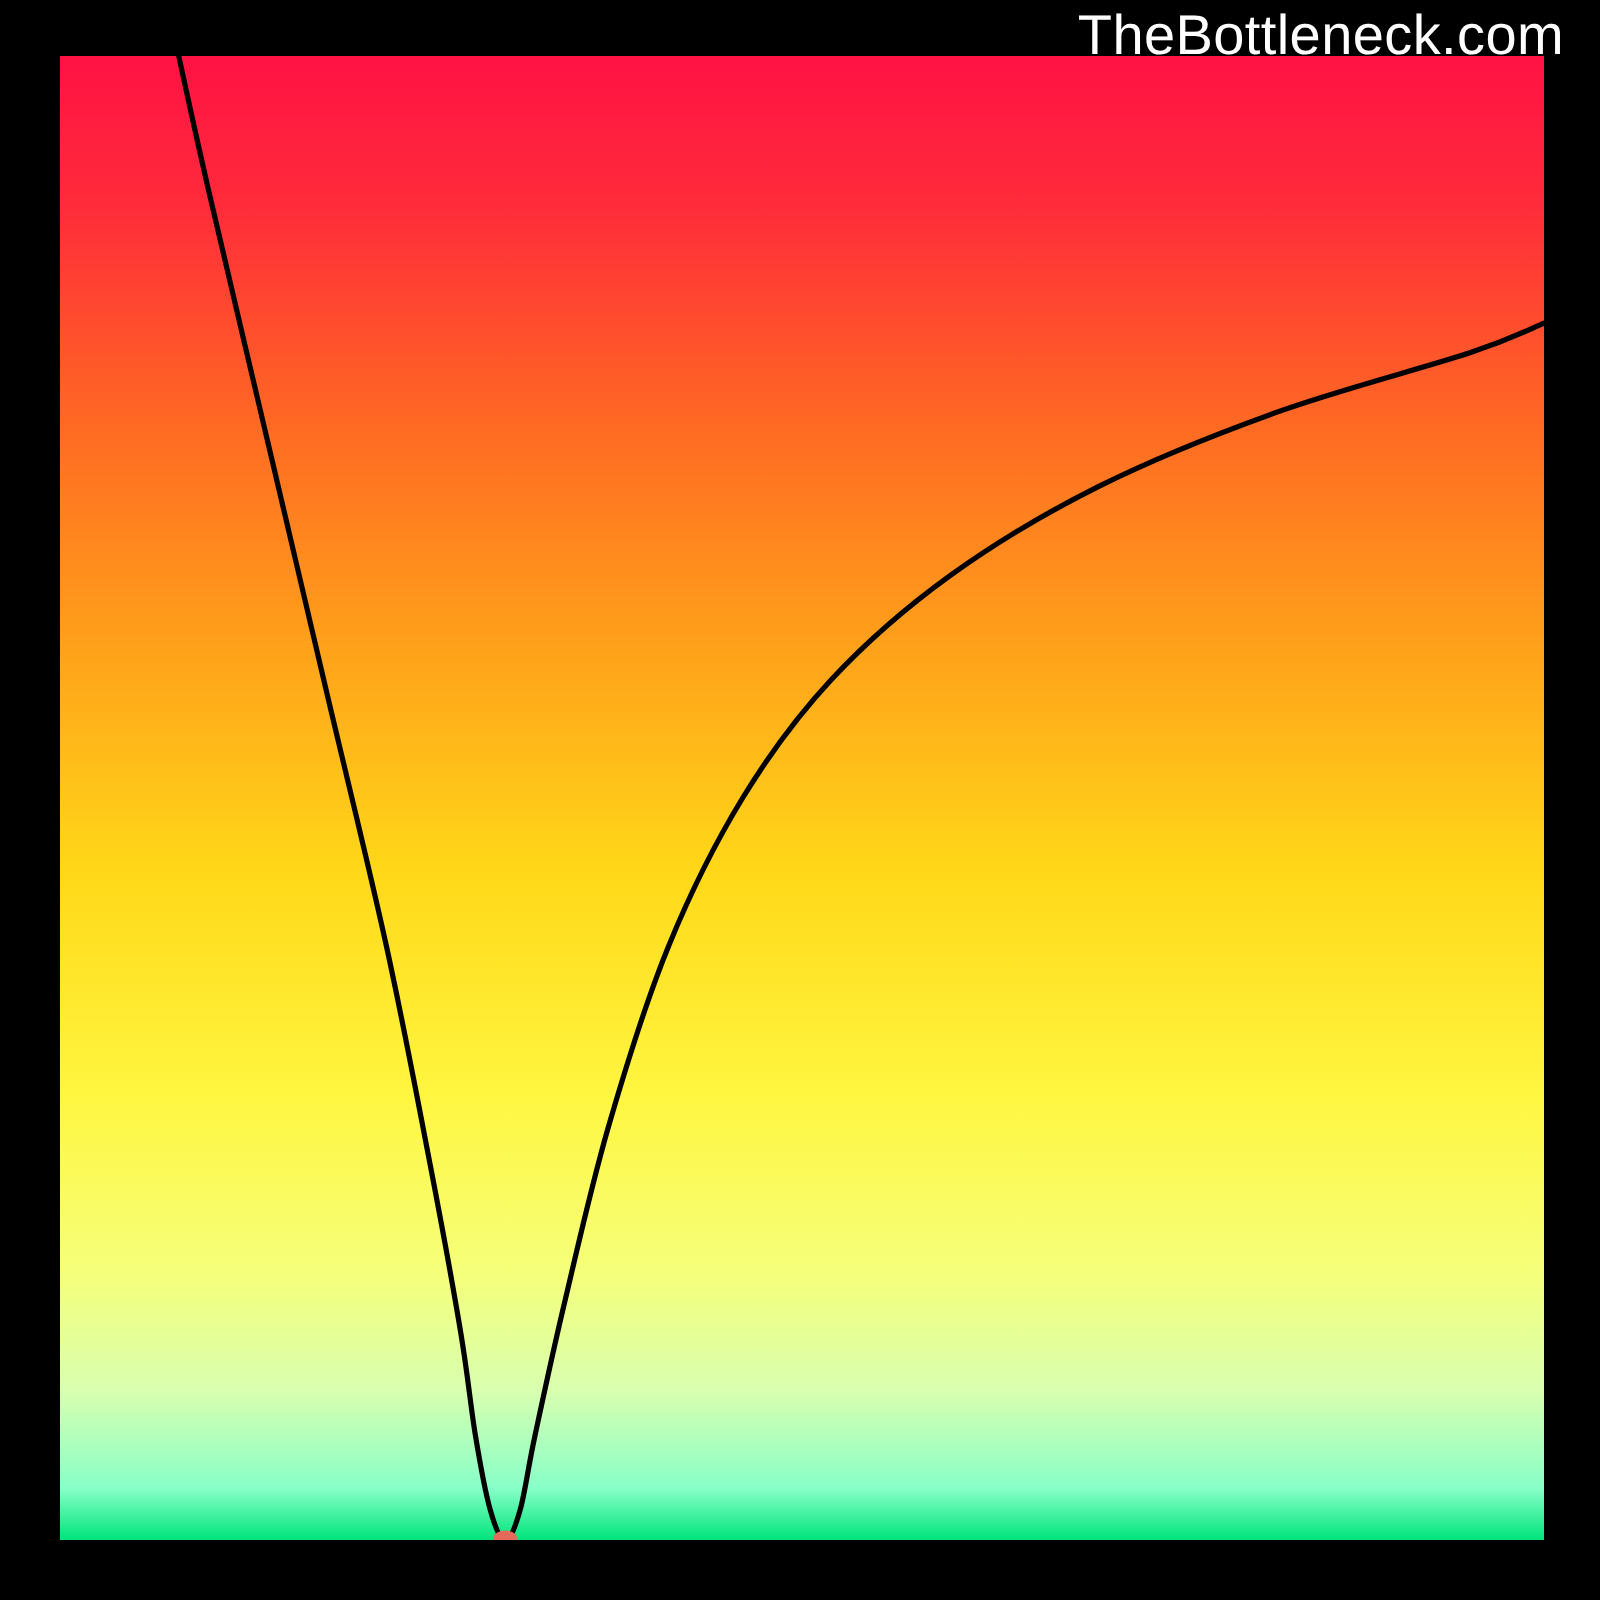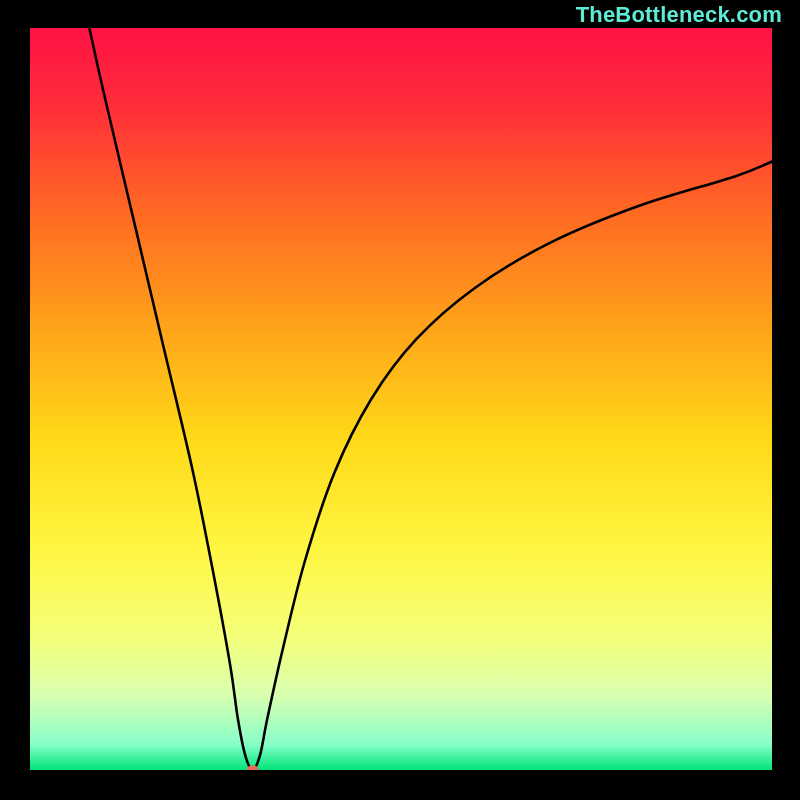--- a/index.html
+++ b/index.html
@@ -14,23 +14,23 @@
   .frame {
     width: 800px;
     height: 800px;
     background: #000;
     position: relative;
   }
   .watermark {
     position: absolute;
     top: 2px;
     right: 18px;
-    color: #5eead4;
-    font-size: 22px;
-    font-weight: 700;
+    color: #ffffff;
+    font-size: 28px;
+    font-weight: 400;
     letter-spacing: 0.2px;
     z-index: 10;
   }
   .plot-area {
     position: absolute;
     left: 30px;
     top: 28px;
     width: 742px;
     height: 742px;
   }

